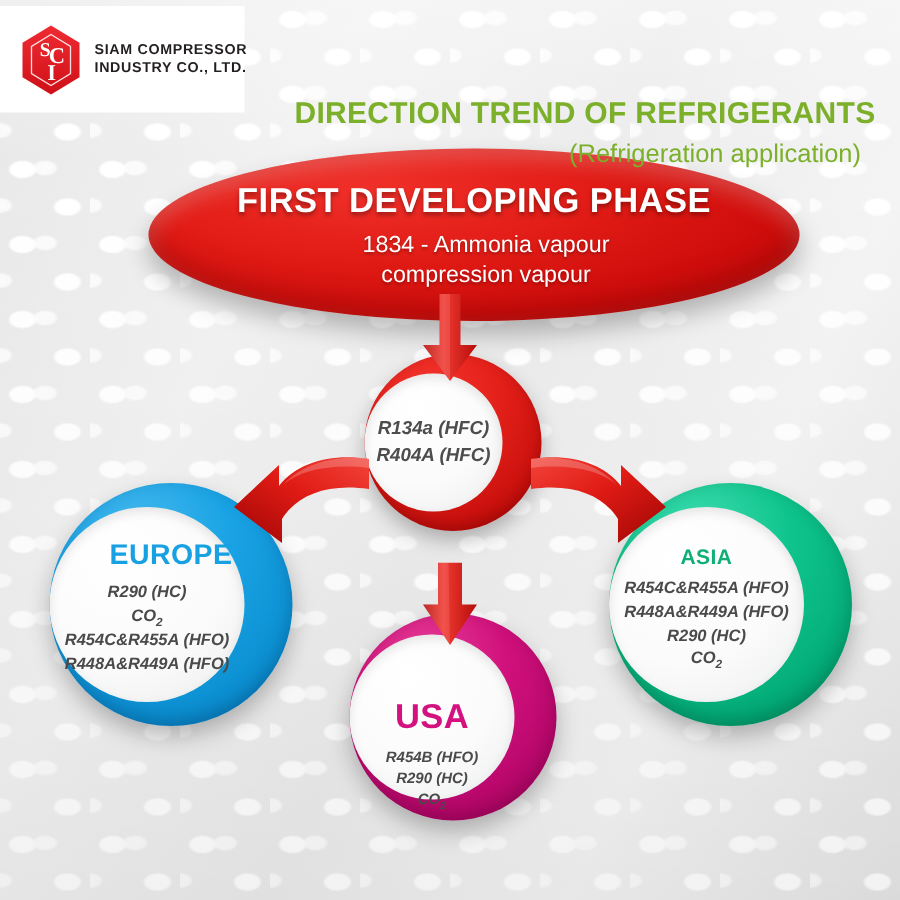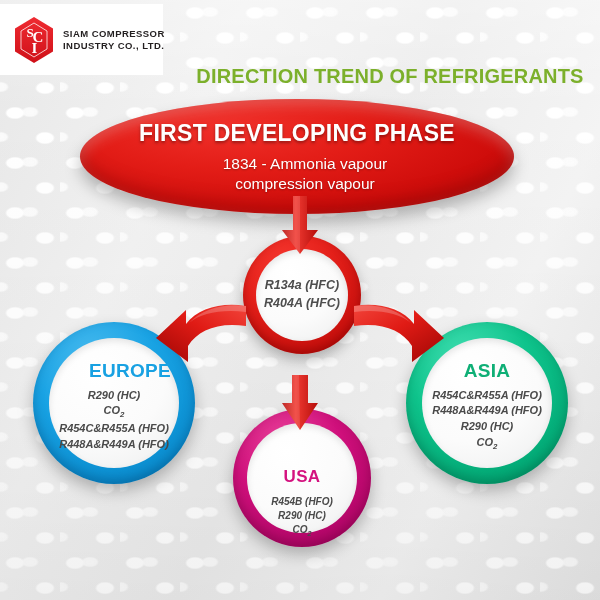--- a/index.html
+++ b/index.html
@@ -47,21 +47,21 @@
     font-size:20px;font-weight:bold;color:#7cb02b;letter-spacing:.2px;
     white-space:nowrap;
   }
   .title-sub{
     font-size:17px;color:#7cb02b;margin-top:5px;text-align:right;padding-right:16px;
     white-space:nowrap;
   }
 
   
   .ellipse{
-    position:absolute;left:80px;top:99px;width:434px;height:115px;border-radius:50%;
+    position:absolute;left:99px;top:99px;width:434px;height:115px;border-radius:50%;
     background:radial-gradient(ellipse at 34% 24%, #f0302a 0%, #e31d17 34%, #cf0d0b 68%, #a50606 100%);
     box-shadow:0 9px 16px rgba(0,0,0,.26), inset 0 -8px 16px rgba(120,0,0,.35), inset 0 6px 14px rgba(255,255,255,.25);
     display:flex;flex-direction:column;align-items:center;justify-content:center;
     z-index:4;
   }
   .ellipse-title{
     color:#fff;font-size:23px;font-weight:bold;letter-spacing:.3px;
     text-shadow:0 2px 3px rgba(0,0,0,.35);white-space:nowrap;
   }
   .ellipse-sub{
@@ -71,21 +71,21 @@
   }
 
   
   .arrow{position:absolute;z-index:5;}
   #arrow-down-main{left:277px;top:196px;width:46px;height:66px;}
   #arrow-down-usa{left:278px;top:375px;width:44px;height:60px;}
   #arrow-left{left:152px;top:300px;width:96px;height:72px;}
   #arrow-right{left:352px;top:300px;width:96px;height:72px;}
 
   
-  .node{position:absolute;border-radius:50%;display:flex;align-items:center;justify-content:center;}
+  .node{position:absolute;border-radius:50%;display:flex;align-items:center;justify-content:flex-start;}
   .node .inner{
     border-radius:50%;background:radial-gradient(circle at 36% 26%, #ffffff 0%, #fbfbfb 55%, #eceded 100%);
     display:flex;flex-direction:column;align-items:center;justify-content:center;
     box-shadow:inset 0 3px 7px rgba(0,0,0,.10);
     text-align:center;box-sizing:border-box;
   }
   .node-title{font-weight:bold;letter-spacing:.3px;}
   .node-list{color:#4a4a4a;font-style:italic;font-weight:bold;line-height:1.42;}
   .node-list div{white-space:nowrap;}
   sub{font-size:.72em;}
@@ -109,31 +109,31 @@
   #node-europe .node-title{color:#18a1e2;font-size:19px;margin-left:32px;}
   #node-europe .node-list{font-size:11px;margin-top:6px;}
 
   
   #node-asia{
     left:406px;top:322px;width:162px;height:162px;z-index:3;
     background:radial-gradient(circle at 36% 22%, #3fddb0 0%, #0fc48c 38%, #03ab77 76%, #018a5f 100%);
     box-shadow:0 7px 15px rgba(0,0,0,.25), inset 0 -5px 11px rgba(0,80,55,.35);
   }
   #node-asia .inner{width:130px;height:130px;padding-top:6px;}
-  #node-asia .node-title{color:#0faf76;font-size:19px;}
+  #node-asia .node-title{color:#0faf76;font-size:14px;}
   #node-asia .node-list{font-size:11px;margin-top:6px;}
 
   
   #node-usa{
     left:233px;top:409px;width:138px;height:138px;z-index:3;
     background:radial-gradient(circle at 36% 22%, #e63d97 0%, #d0107c 40%, #b40669 78%, #8e0451 100%);
     box-shadow:0 7px 15px rgba(0,0,0,.25), inset 0 -5px 11px rgba(90,0,50,.35);
   }
   #node-usa .inner{width:110px;height:110px;padding-top:6px;}
-  #node-usa .node-title{color:#d4127f;font-size:17px;margin-top:44px;}
+  #node-usa .node-title{color:#d4127f;font-size:23px;margin-top:44px;}
   #node-usa .node-list{font-size:10px;margin-top:8px;}
 </style>
 </head>
 <body>
 
 <div id="stage">
   <div class="texture-overlay"></div>
 
   <div class="logo-box">
     <div class="logo-mark">
@@ -152,20 +152,21 @@
       </svg>
     </div>
     <div class="logo-text">
       <div>SIAM COMPRESSOR</div>
       <div>INDUSTRY CO., LTD.</div>
     </div>
   </div>
 
   <div class="title-wrap">
     <div class="title-main">DIRECTION TREND OF REFRIGERANTS</div>
+    <div class="title-sub">(Refrigeration application)</div>
   </div>
 
   <div class="ellipse">
     <div class="ellipse-title">FIRST DEVELOPING PHASE</div>
     <div class="ellipse-sub">
       <div>1834 - Ammonia vapour</div>
       <div>compression vapour</div>
     </div>
   </div>
 

